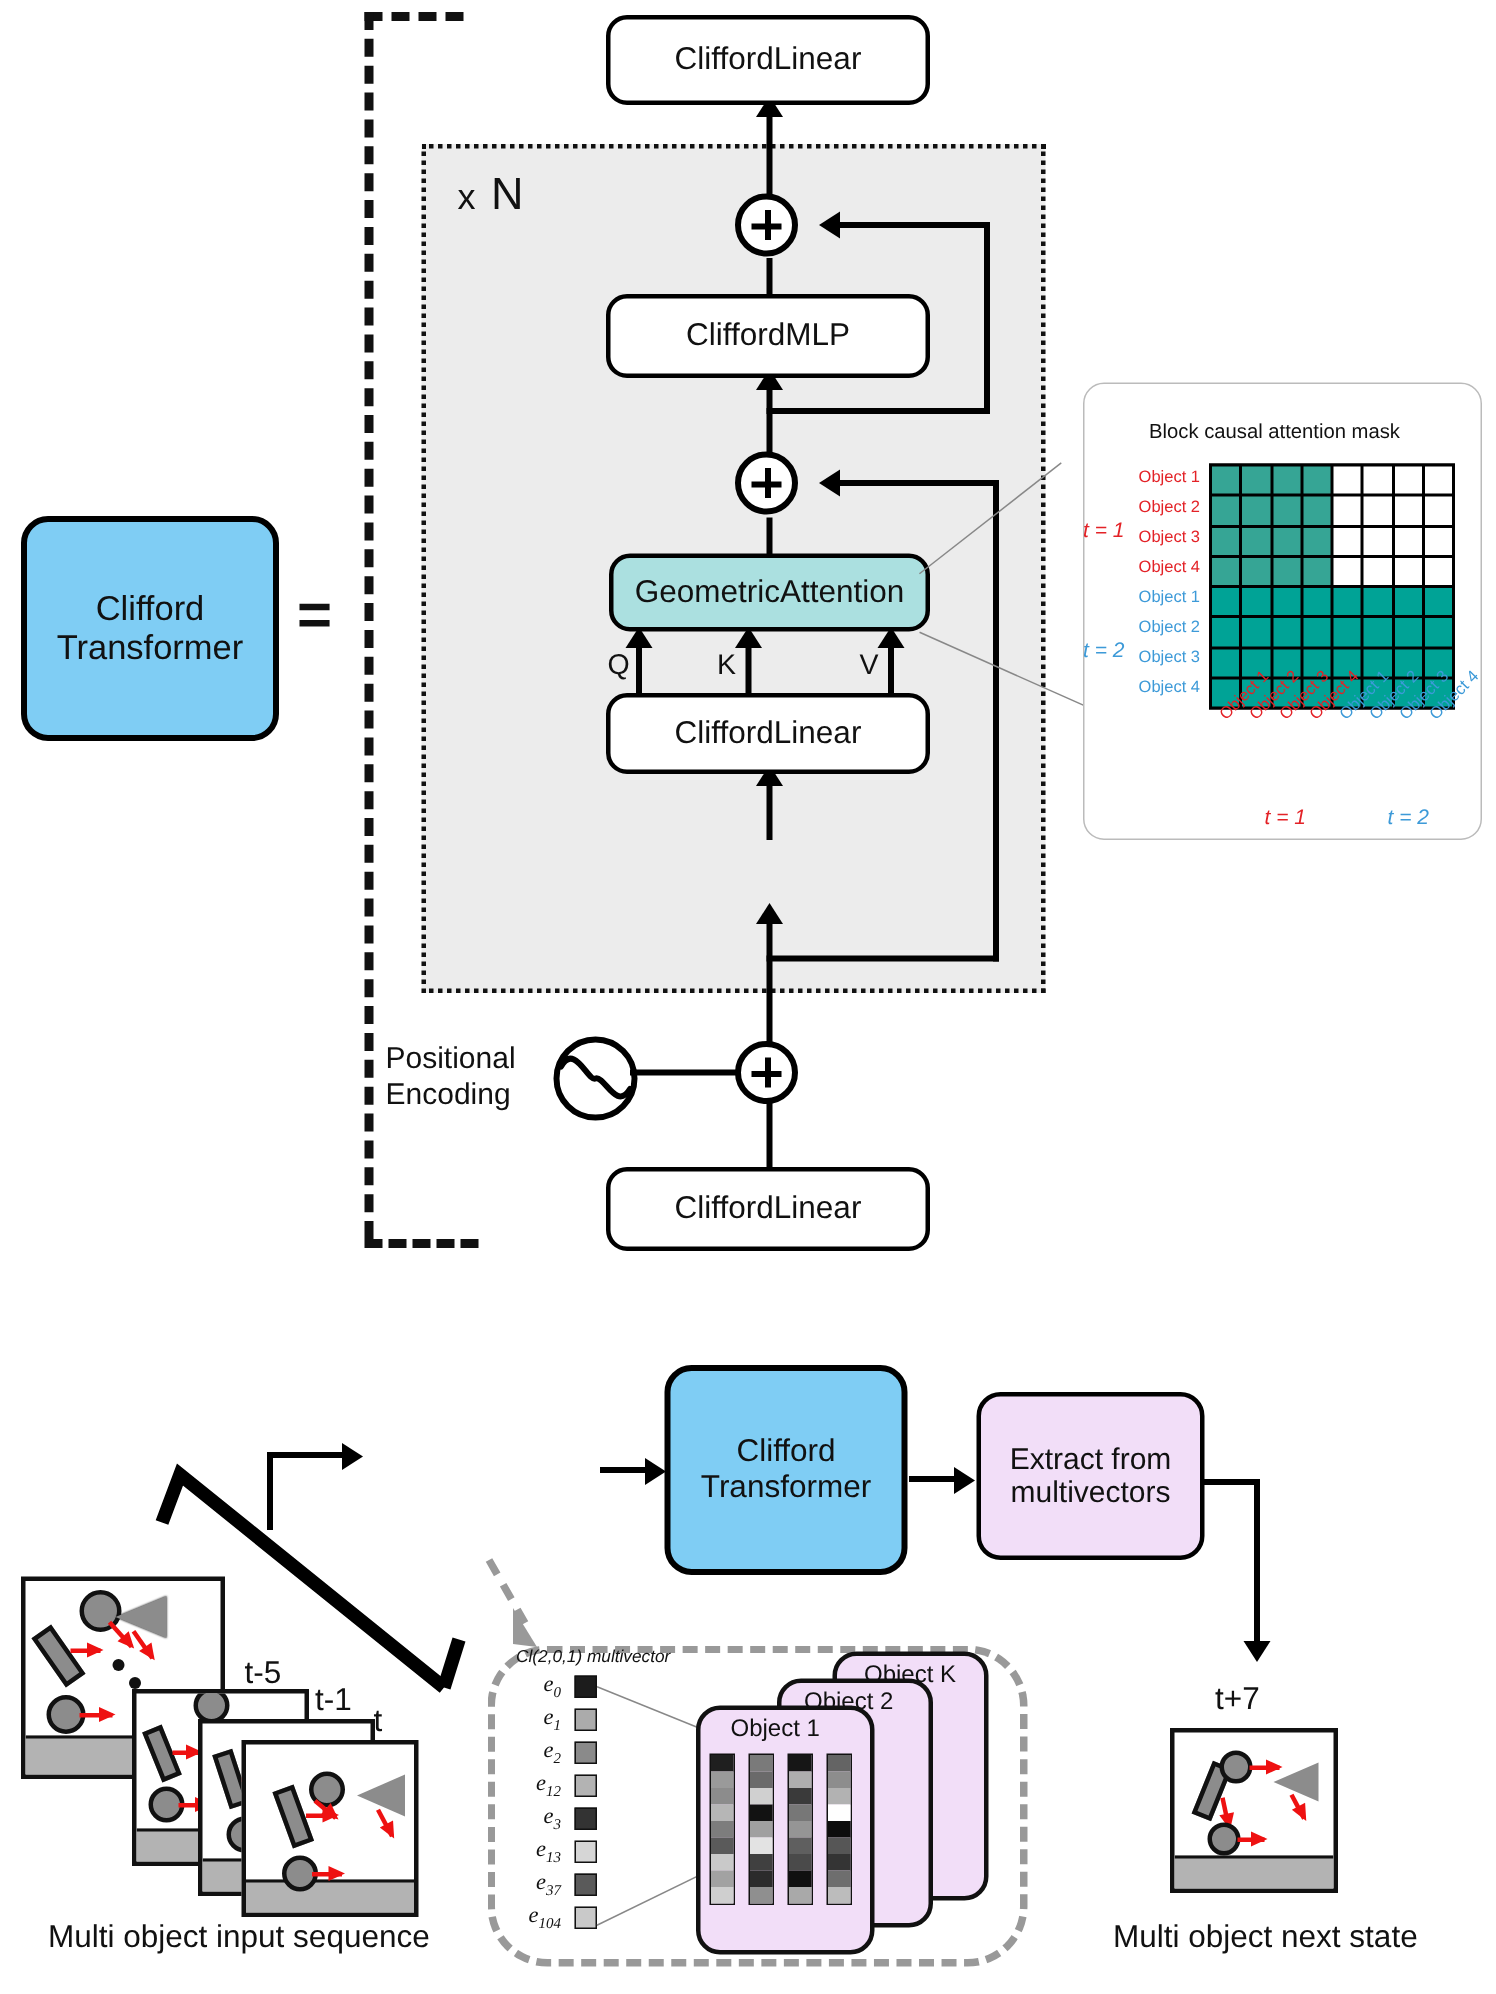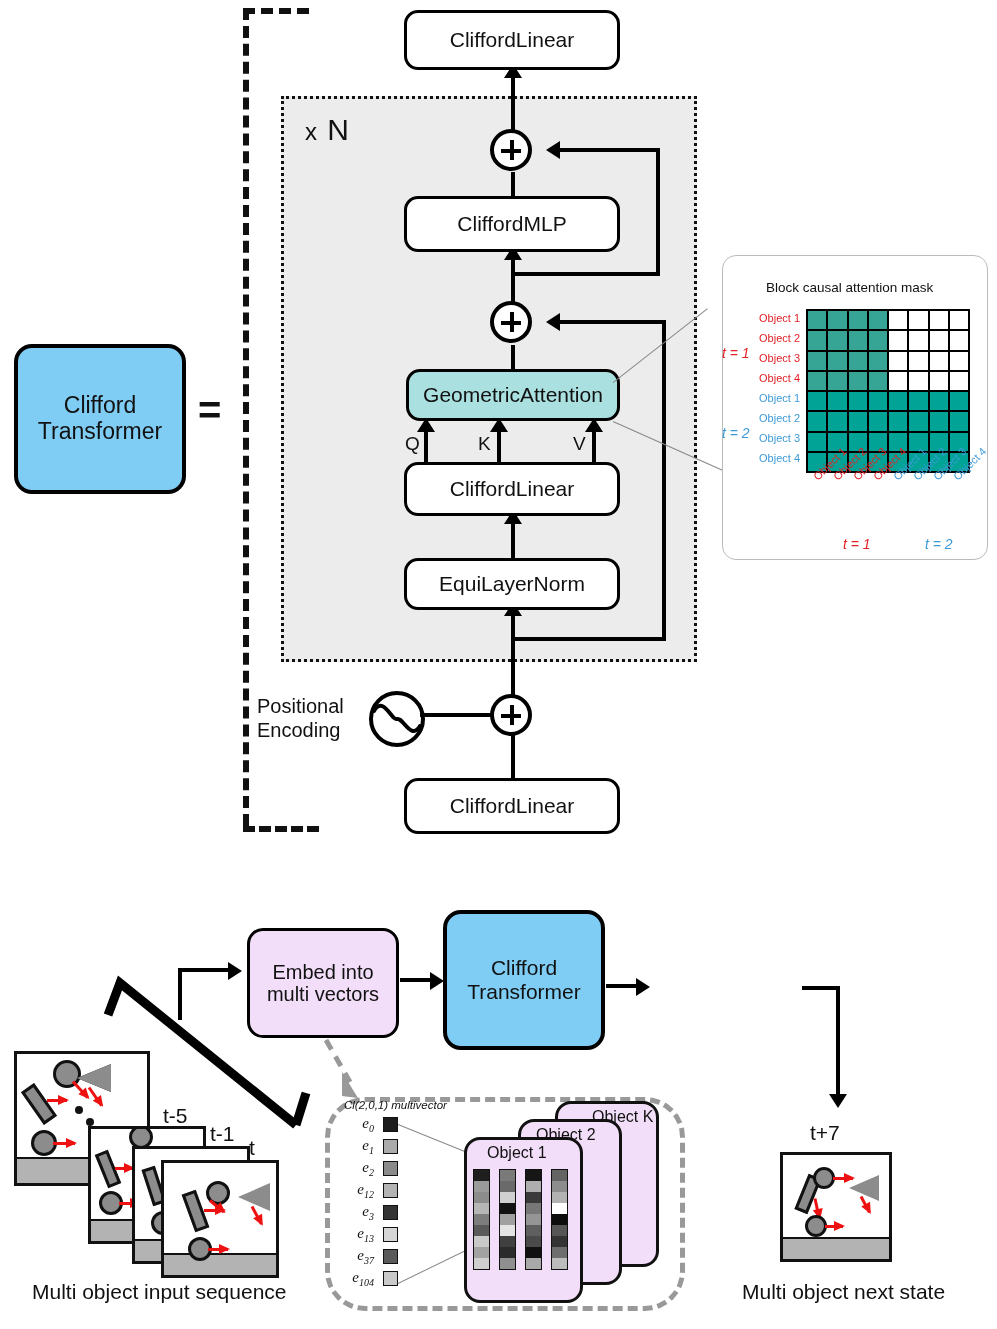--- a/index.html
+++ b/index.html
@@ -196,23 +196,20 @@
   </div>
 
   <div class="node teal" style="left:406px;top:369px;width:214px;height:52px;">
     <span>GeometricAttention</span>
   </div>
 
   <div class="node" style="left:404px;top:462px;width:216px;height:54px;">
     <span>CliffordLinear</span>
   </div>
 
-  <div class="node" style="left:404px;top:558px;width:216px;height:52px;">
-    <span>EquiLayerNorm</span>
-  </div>
 
   <div class="node" style="left:404px;top:778px;width:216px;height:56px;">
     <span>CliffordLinear</span>
   </div>
 
   <div class="pe-label" style="left:257px;top:694px;white-space:pre-line;">Positional
 Encoding</div>
   <svg class="abs" style="left:367px;top:689px;" width="60" height="60" viewBox="0 0 60 60">
     <circle cx="30" cy="30" r="26" fill="#fff" stroke="#000" stroke-width="4"></circle>
     <path d="M7 22 C 16 6, 25 32, 30 30 C 36 28, 44 52, 53 37" fill="none" stroke="#000" stroke-width="4" stroke-linecap="round"></path>
@@ -311,27 +308,27 @@
       <div class="collab" style="left: 45px; top: 2px; color: rgb(227, 34, 39);">Object 3</div>
       <div class="collab" style="left: 65px; top: 2px; color: rgb(227, 34, 39);">Object 4</div>
       <div class="collab" style="left: 85px; top: 2px; color: rgb(61, 154, 216);">Object 1</div>
       <div class="collab" style="left: 105px; top: 2px; color: rgb(61, 154, 216);">Object 2</div>
       <div class="collab" style="left: 125px; top: 2px; color: rgb(61, 154, 216);">Object 3</div>
       <div class="collab" style="left: 145px; top: 2px; color: rgb(61, 154, 216);">Object 4</div>
     </div>
   <div class="tlab" style="left:843px;top:536px;color:#e32227;"><span>t = 1</span></div>
   <div class="tlab" style="left:925px;top:536px;color:#3d9ad8;"><span>t = 2</span></div>
 
-  <div class="node lav" style="left:247px;top:928px;width:152px;height:110px;font-size:20px;">
-    <span style="white-space:pre-line;">Embed into
-multi vectors</span>
-  </div>
   <div class="node blue" style="left:443px;top:910px;width:162px;height:140px;font-size:21px;">
     <span style="white-space:pre-line;">Clifford
 Transformer</span>
+  </div>
+  <div class="node lav" style="left:651px;top:928px;width:152px;height:112px;font-size:20px;">
+    <span style="white-space:pre-line;">Extract from
+multivectors</span>
   </div>
 
   <div class="hline" style="left:400px;top:978px;width:32px;"></div>
   <div class="arrowright" style="left:430px;top:972px;"></div>
   <div class="hline" style="left:606px;top:984px;width:32px;"></div>
   <div class="arrowright" style="left:636px;top:978px;"></div>
 
   <div class="hline" style="left:802px;top:986px;width:38px;"></div>
   <div class="vline" style="left:836px;top:986px;height:110px;"></div>
   <div class="arrowdown" style="left:829px;top:1094px;"></div>
@@ -450,21 +447,21 @@
       <div class="mvrow" style="left: 0px; top: 154px;">
         <span class="mvname">e<sub>104</sub></span>
         <span class="mvsq" style="background: rgb(201, 201, 201);"></span>
       </div>
     </div>
 
   <div class="leader" style="left:398px;top:1124px;width:96px;transform:rotate(22deg);"></div>
   <div class="leader" style="left:398px;top:1283px;width:96px;transform:rotate(-26deg);"></div>
 
   <div class="objcard" style="left:555px;top:1101px;width:104px;height:166px;"></div>
-  <div class="objlab" style="left:592px;top:1108px;">Object K</div>
+  <div class="objlab" style="left:576px;top:1108px;">Object K</div>
   <div class="abs" style="left:563px;top:1133px;width:90px;height:120px;">
       <div class="mvcol" style="left: 0px; top: 0px;">
         <div class="mvcell" style="background: rgb(34, 34, 34);"></div>
         <div class="mvcell" style="background: rgb(158, 158, 158);"></div>
         <div class="mvcell" style="background: rgb(112, 112, 112);"></div>
         <div class="mvcell" style="background: rgb(202, 202, 202);"></div>
         <div class="mvcell" style="background: rgb(239, 239, 239);"></div>
         <div class="mvcell" style="background: rgb(134, 134, 134);"></div>
         <div class="mvcell" style="background: rgb(15, 15, 15);"></div>
         <div class="mvcell" style="background: rgb(166, 166, 166);"></div>

